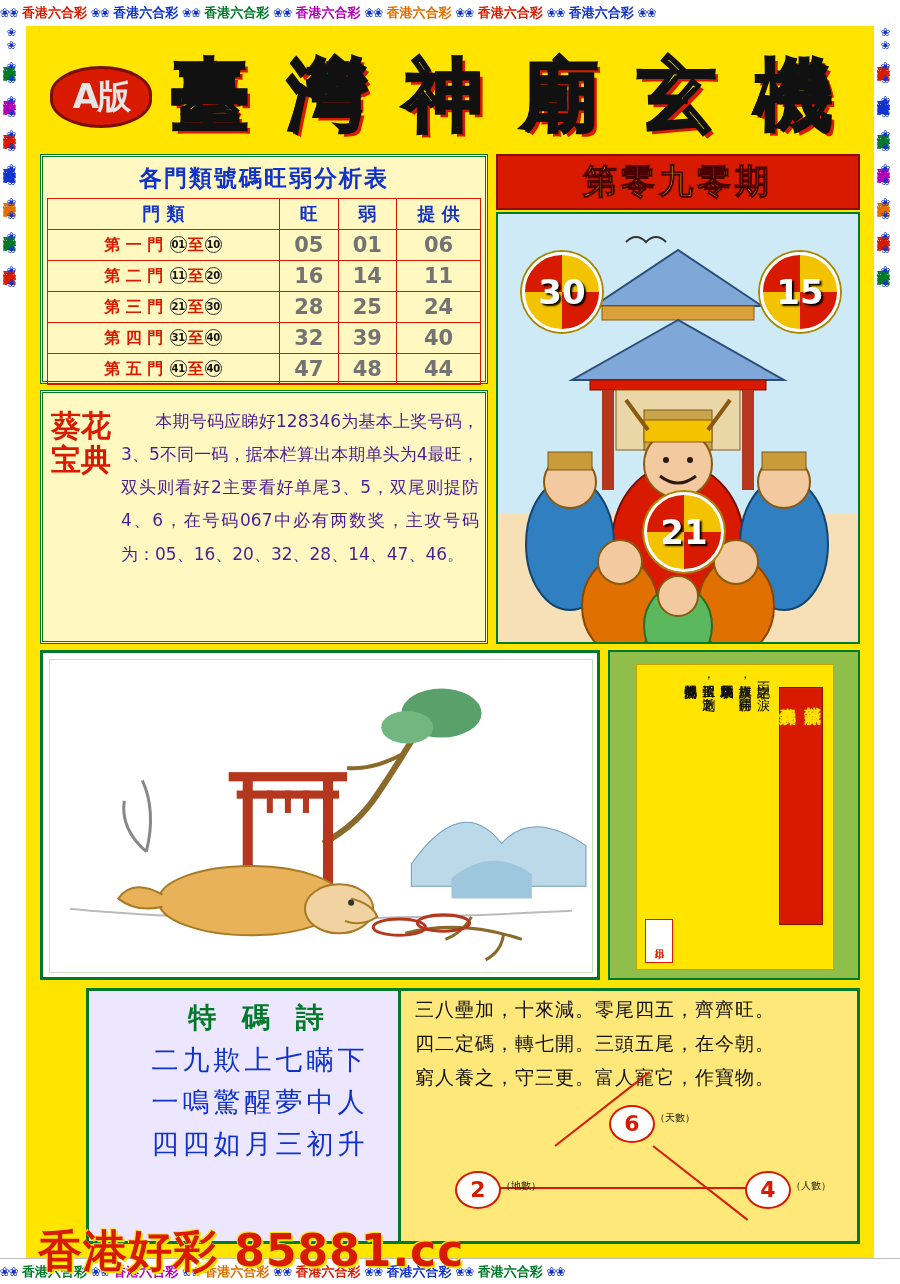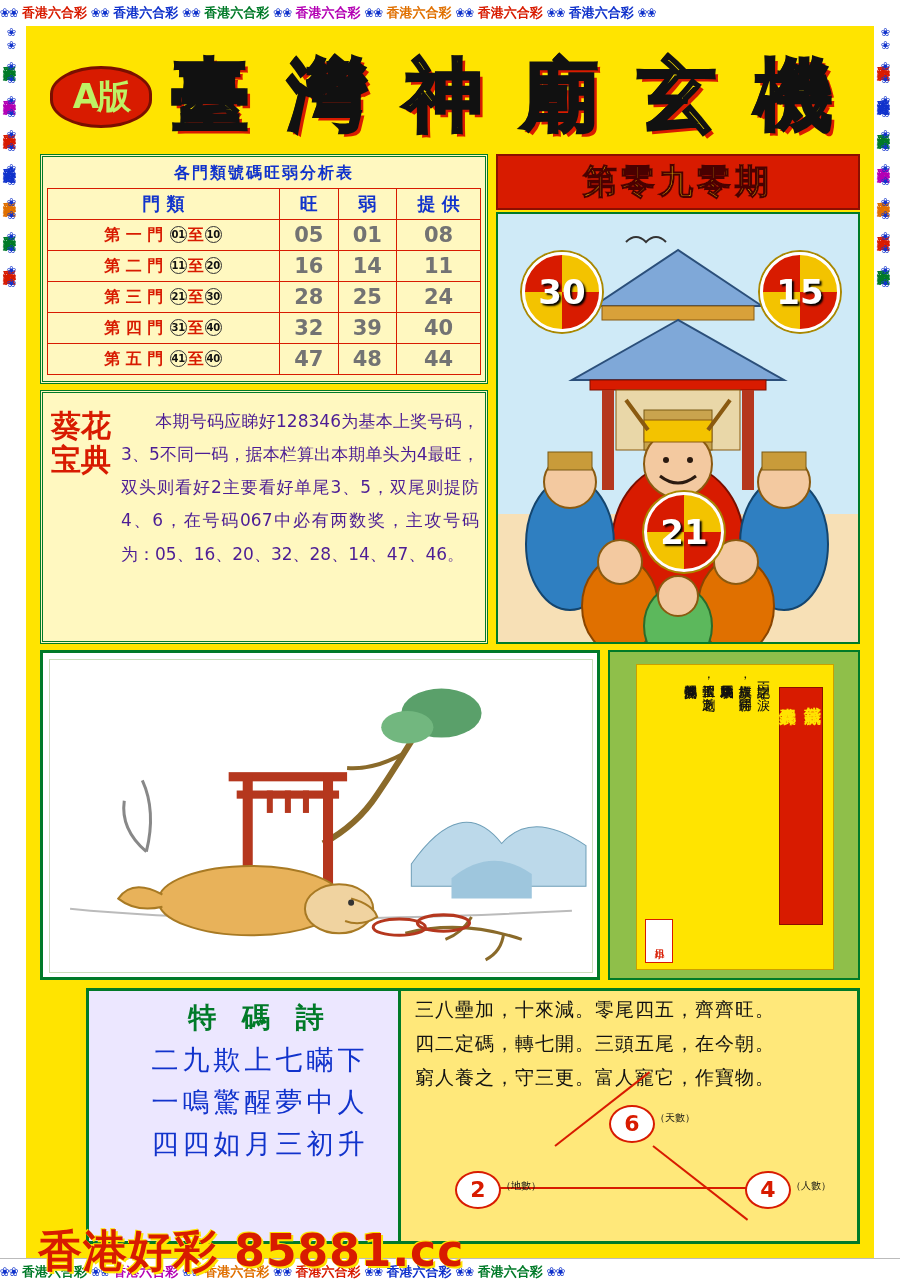--- a/index.html
+++ b/index.html
@@ -24,34 +24,34 @@
   .mq-v span.t{margin:4px 0;}
   .mq-v span.d{color:#1133cc;font-size:11px;}
   .c1{color:#d81b00;} .c2{color:#1133cc;} .c3{color:#007a28;} .c4{color:#b400b4;} .c5{color:#e07000;}
 
   
   .page{position:absolute;left:26px;top:26px;width:848px;height:1232px;background:#ffe400;}
   
   .banner{position:absolute;left:14px;top:14px;width:820px;height:108px;background:#ffe400;}
   .a-badge{position:absolute;left:10px;top:26px;width:96px;height:56px;background:#d81b00;
     border-radius:50%/45%;display:flex;align-items:center;justify-content:center;
-    color:#bef264;font-size:34px;font-weight:bold;font-family:"DejaVu Sans",sans-serif;
+    color:#e5e5e5;font-size:34px;font-weight:bold;font-family:"DejaVu Sans",sans-serif;
     border:3px solid #7a0f00;letter-spacing:-2px;}
   .bigtitle{position:absolute;left:112px;top:6px;width:700px;height:100px;
     display:flex;align-items:center;justify-content:space-between;
     font-family:"DejaVu Sans","Liberation Sans",sans-serif;
     font-size:78px;font-weight:bold;color:#ffe400;
     -webkit-text-stroke:3px #111;
     text-shadow:4px 4px 0 #d81b00,-1px -1px 0 #111;}
   .bigtitle span{flex:1;text-align:center;}
 
   
   .tbl-box{position:absolute;left:14px;top:128px;width:448px;height:230px;background:#fff8c0;
      border:3px double #007a28;box-sizing:border-box;padding:4px;}
-  .tbl-title{text-align:center;font-size:16px;font-weight:bold;color:#1133cc;letter-spacing:2px;
+  .tbl-title{text-align:center;font-size:23px;font-weight:bold;color:#1133cc;letter-spacing:2px;
      padding:2px 0 4px;}
   table.analysis{width:100%;border-collapse:collapse;font-size:17px;}
   table.analysis th,table.analysis td{border:1px solid #d81b00;text-align:center;padding:3px 0;}
   table.analysis th{color:#1133cc;font-weight:bold;font-size:18px;background:#fff8c0;}
   table.analysis td.lbl{color:#d81b00;font-weight:bold;font-size:16px;white-space:nowrap;}
   table.analysis td.num{color:#737373;font-weight:bold;font-size:21px;}
   .circ{display:inline-block;border:1px solid #333;border-radius:50%;width:15px;height:15px;
      line-height:15px;font-size:10px;color:#111;margin:0 1px;vertical-align:2px;}
 
   
@@ -228,21 +228,21 @@
         <th>弱</th>
         <th>提 供</th>
       </tr>
       <tr>
         <td class="lbl">
           <span>第 一 門</span>
           <span class="circ">01</span>至<span class="circ">10</span>
         </td>
         <td class="num">05</td>
         <td class="num">01</td>
-        <td class="num">08</td>
+        <td class="num">06</td>
       </tr>
       <tr>
         <td class="lbl">
           <span>第 二 門</span>
           <span class="circ">11</span>至<span class="circ">20</span>
         </td>
         <td class="num">16</td>
         <td class="num">14</td>
         <td class="num">11</td>
       </tr>

